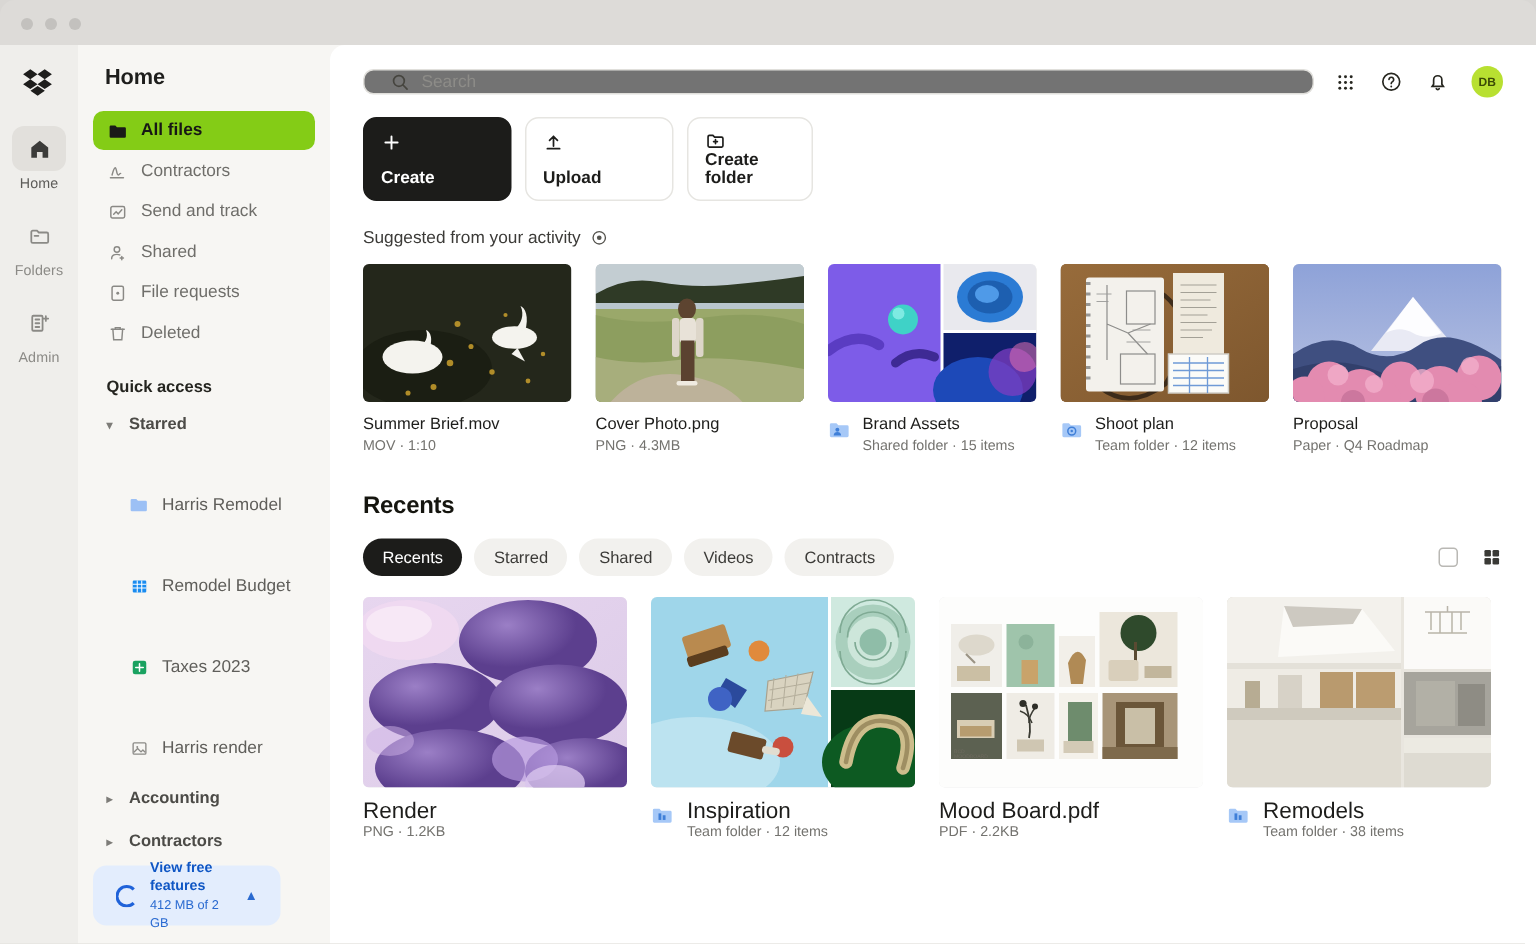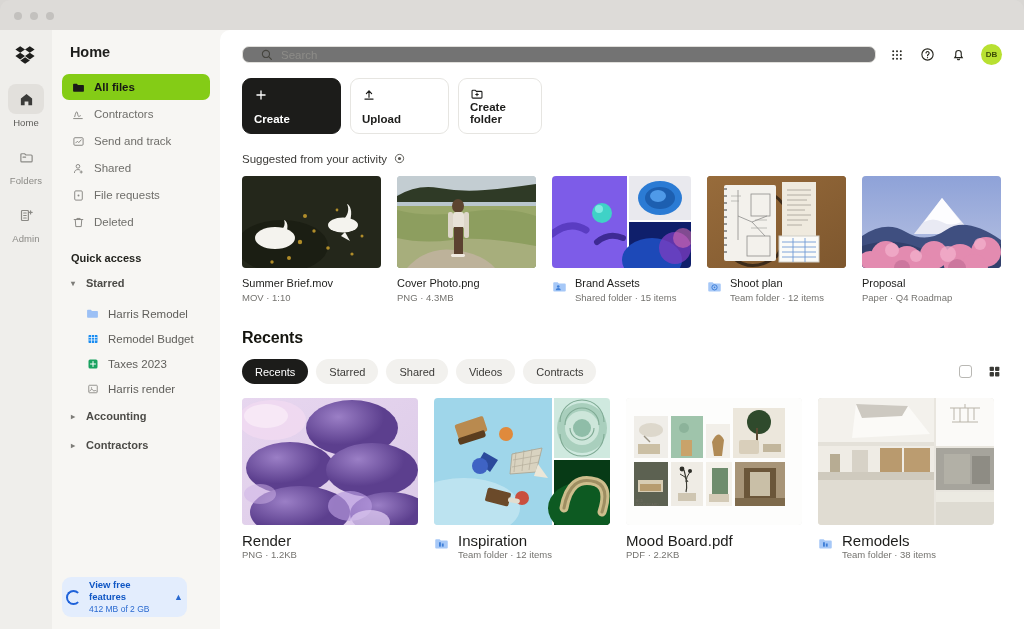--- a/index.html
+++ b/index.html
@@ -80,31 +80,31 @@
     font-size: 11px; font-weight: 700; color: #24241f;
     padding: 16px 9px 7px 9px;
   }
   .group-row {
     display:flex; align-items:center; gap:7px;
     padding: 0 9px; height: 24px; font-size: 11px;
     color:#4c4b47; font-weight: 600; cursor:pointer;
   }
   .chev { font-size: 8px; color: #7d7c78; width:8px; display:inline-block;}
   .star-item {
-    display:flex; align-items:flex-end; gap:9px;
+    display:flex; align-items:center; gap:9px;
     height: 25px; padding: 0 9px 0 24px;
-    font-size: 11.5px; color: #5f5e5a; cursor: pointer;
+    font-size: 11.5px; color: #5f5e5a; cursor: pointer; margin-top: 29px;
   }
   .star-ico { width: 13px; height: 13px; flex:0 0 13px; display:flex; align-items:center; justify-content:center;}
 
   .upsell {
     position: absolute; left: 10px; bottom: 12px;
     width: 125px; height: 40px;
     background: #e3edfd; border-radius: 9px;
-    display: flex; align-items: center; padding: 0 4px; gap: 8px;
+    display: flex; align-items: center; padding: 0 15px; gap: 8px;
     cursor: pointer;
   }
   .spinner {
     width: 15px; height: 15px; border-radius: 50%;
     border: 2px solid #1f62d9; border-right-color: transparent;
     flex: 0 0 15px;
   }
   .upsell-txt { flex: 1; }
   .upsell-t1 { font-size: 9.5px; font-weight: 700; color: #0f56c4; line-height: 12px;}
   .upsell-t2 { font-size: 8.5px; color: #2a6ad0; line-height: 12px;}

